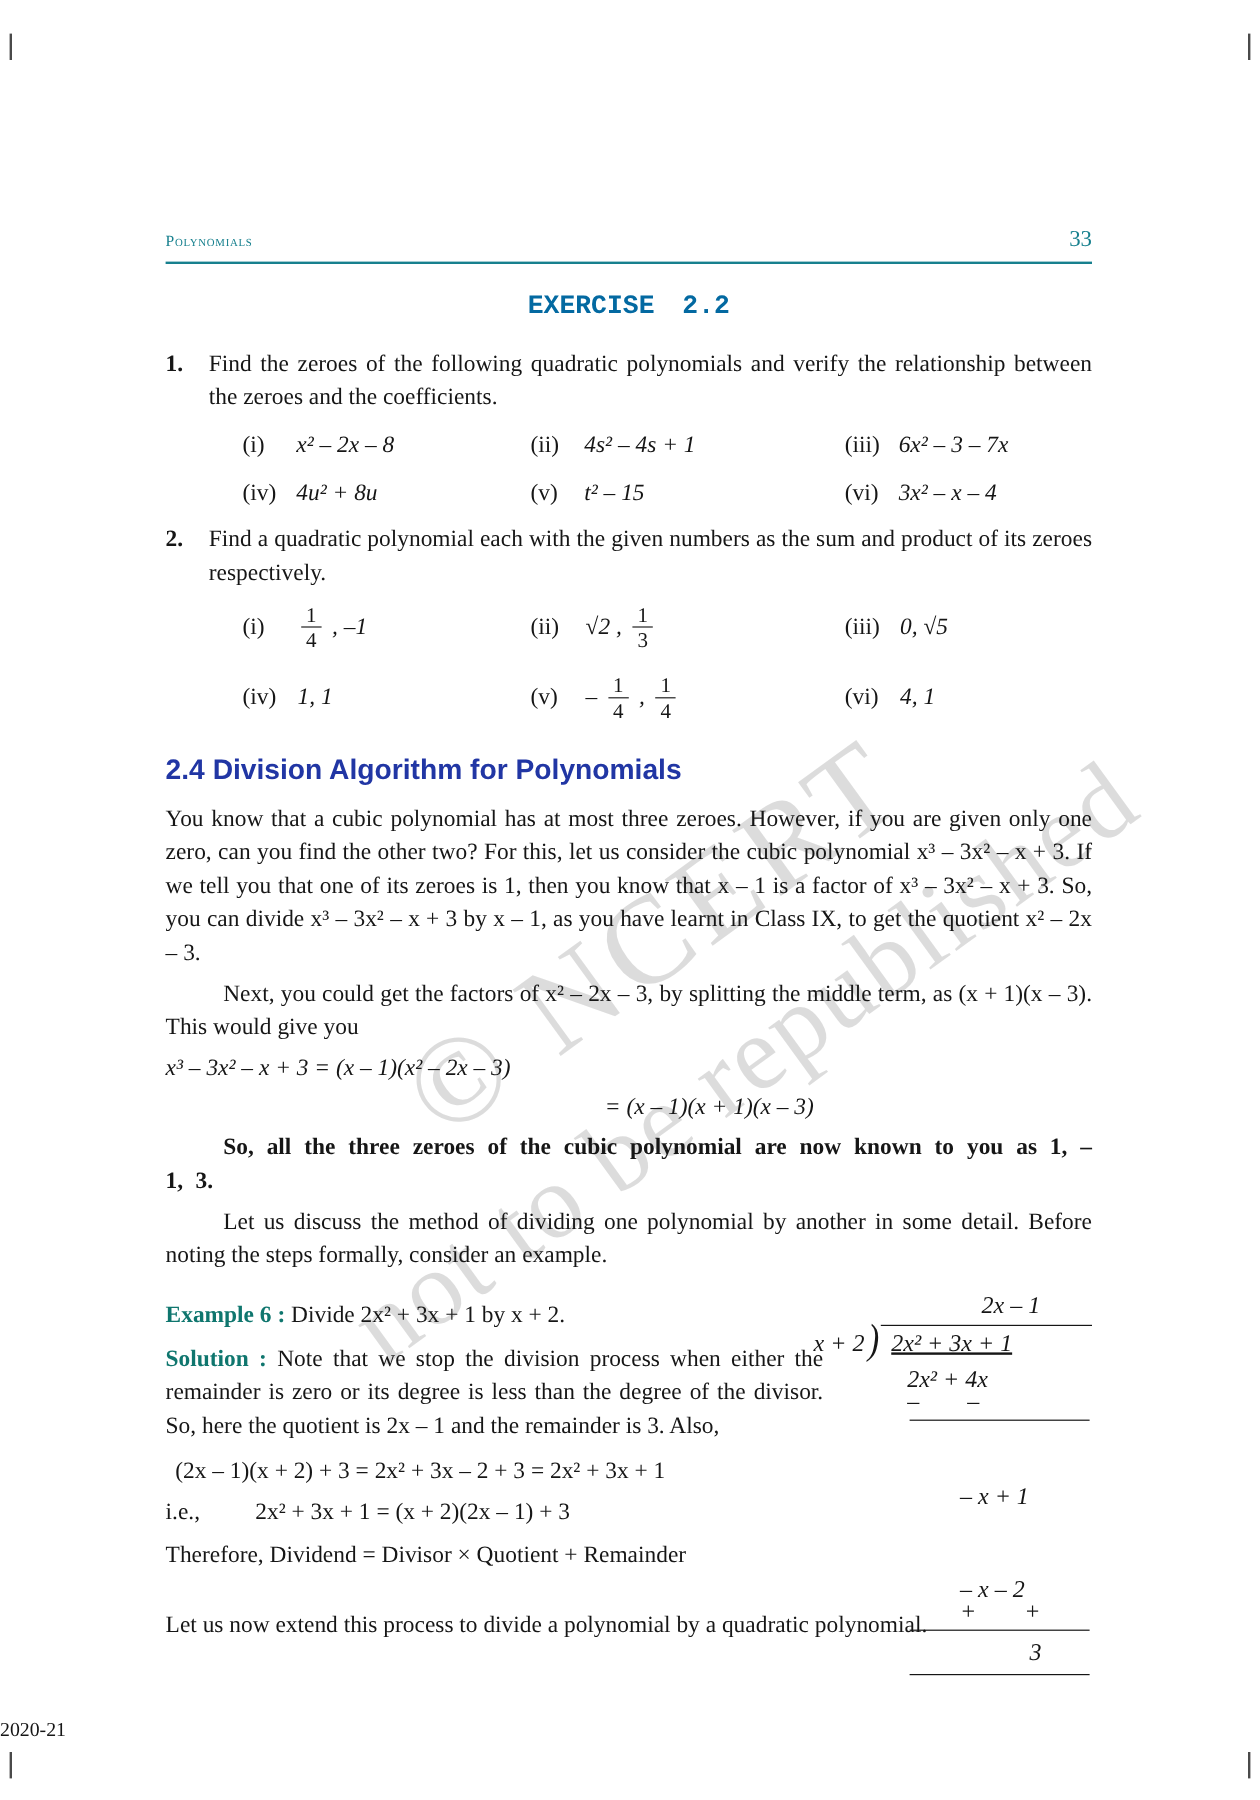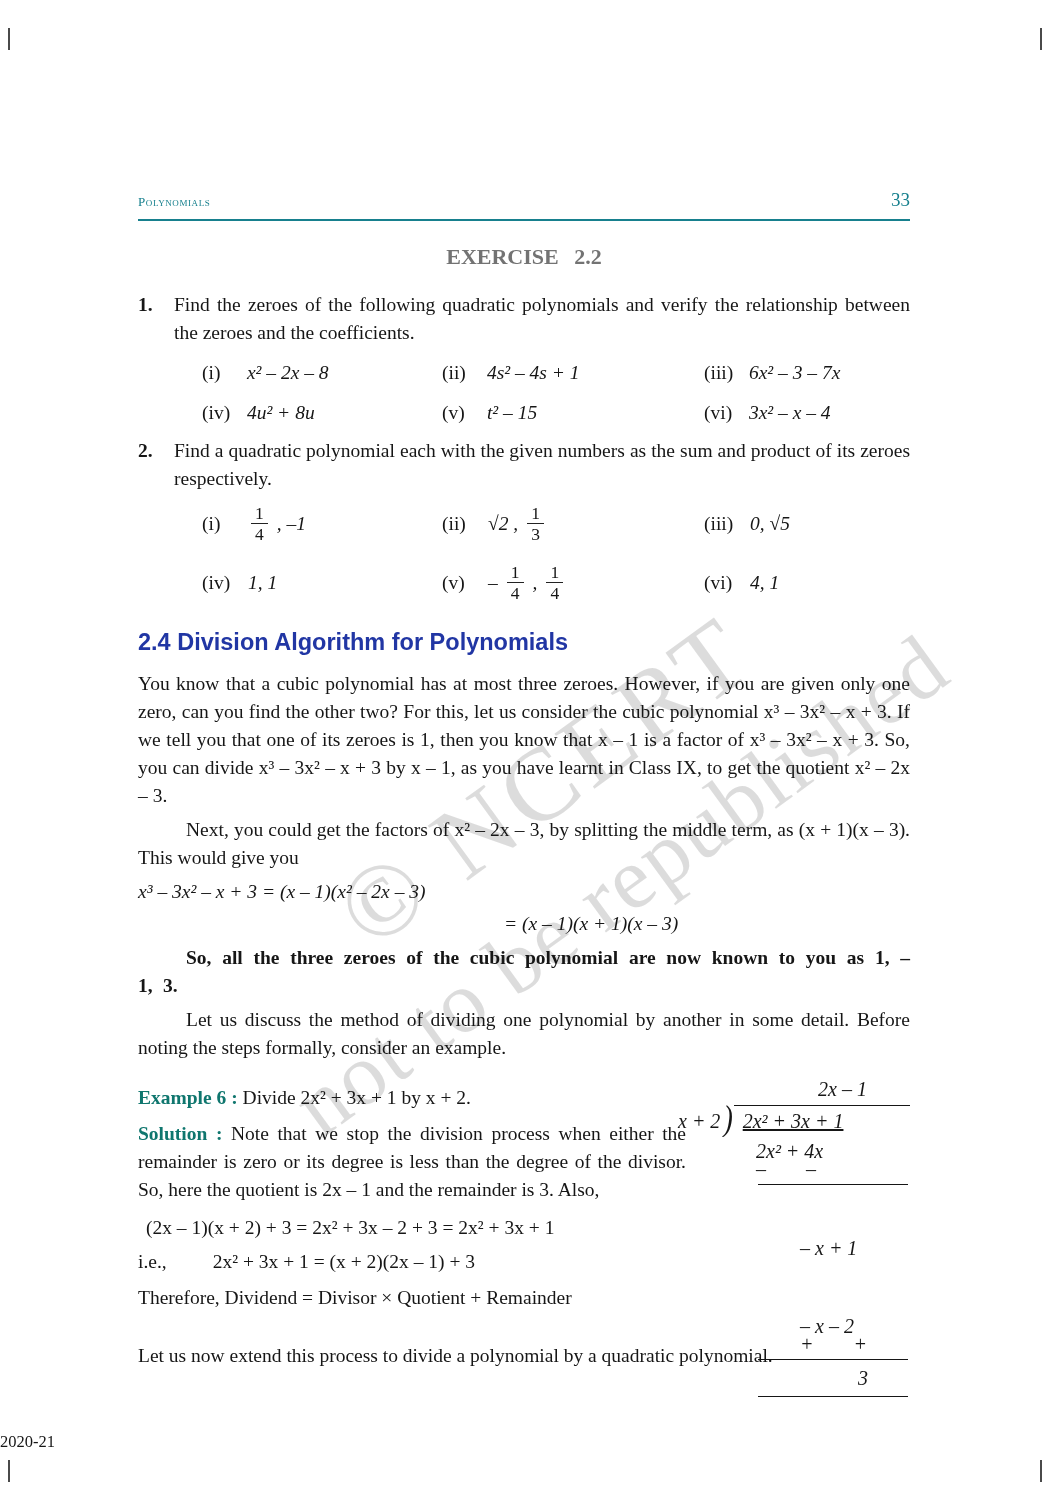--- a/index.html
+++ b/index.html
@@ -29,21 +29,21 @@
   .content {
     position:absolute; left:138px; top:186px; width:772px; z-index:1;
     font-size:19.5px; line-height:28px;
   }
 
   .pagehead { display:flex; justify-content:space-between; align-items:baseline; color:#17808e; }
   .runhead { font-variant:small-caps; font-size:13px; letter-spacing:0.6px; }
   .pageno  { font-size:19px; }
   .headrule { border-top:2.4px solid #17808e; margin-top:3px; margin-bottom:22px; }
 
-  .ex-title { text-align:center; color:#737373; font-weight:bold; font-size:22px; word-spacing:10px; margin-bottom:20px; }
+  .ex-title { text-align:center; color:#0369a1; font-weight:bold; font-size:22px; word-spacing:10px; margin-bottom:20px;font-family:Liberation Mono, monospace; }
 
   .qrow { display:flex; gap:10px; margin-bottom:2px; }
   .qnum { font-weight:bold; min-width:26px; }
   .qtext { text-align:justify; flex:1; }
 
   .igrid  { display:grid; grid-template-columns:240px 262px 1fr; margin:12px 0 10px 64px; row-gap:12px; }
   .igrid2 { display:grid; grid-template-columns:240px 262px 1fr; margin:10px 0 4px 64px; row-gap:18px; align-items:center; }
   .ilab { display:inline-block; min-width:40px; }
   .imath { font-style:italic; }
   .item.tall { display:flex; align-items:center; gap:6px; }

